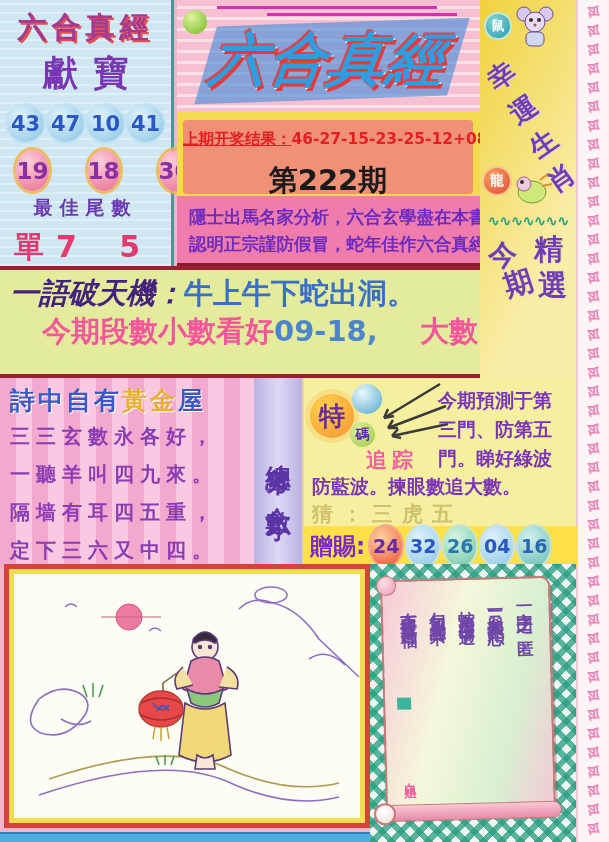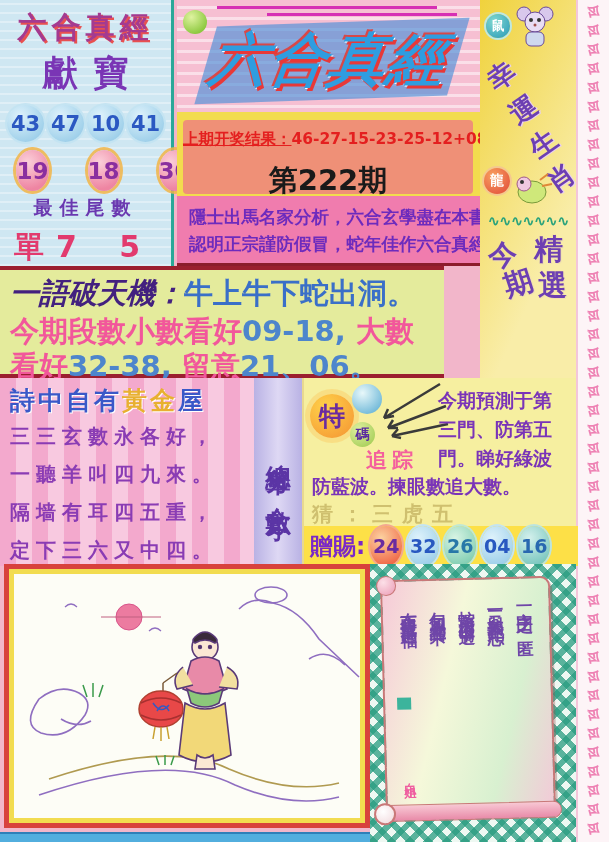--- a/index.html
+++ b/index.html
@@ -41,26 +41,26 @@
   .salmon-box{position:absolute;left:6px;top:120px;width:290px;height:74px;background:#ef9077;border-radius:4px;text-align:center;}
   .result-line{margin-top:9px;font-size:15.5px;font-weight:bold;color:#e41f1f;white-space:nowrap;}
   .result-line .rl-label{text-decoration:underline;}
   .issue-line{margin-top:11px;font-size:29px;font-weight:bold;color:#1a1a1a;}
 
   
   .notice-band{position:absolute;left:177px;top:196px;width:303px;height:70px;background:#f07cae;border-bottom:3px solid #8c1c2c;padding:8px 10px 0 12px;}
   .notice-band div{font-size:17.5px;font-weight:bold;color:#6d2bbd;line-height:27px;white-space:nowrap;}
 
   
-  .tip-band{position:absolute;left:0;top:266px;width:444px;height:112px;background:#e4eb9c;border-top:4px solid #9b1f2f;border-bottom:4px solid #9b1f2f;padding:4px 6px 0 10px;}
+  .tip-band{position:absolute;left:0;top:266px;width:480px;height:112px;background:#e4eb9c;border-top:4px solid #9b1f2f;border-bottom:4px solid #9b1f2f;padding:4px 6px 0 10px;}
   .tb-l1{font-size:29px;font-weight:bold;white-space:nowrap;}
   .tb-lead{font-style:italic;color:#43217f;}
   .tb-txt{color:#3a6fc8;}
   .tb-l2{font-size:29px;font-weight:bold;line-height:35px;white-space:nowrap;}
-  .tb-pink{color:#f2579b;} .tb-num{color:#4d85cc;}
+  .tb-pink{color:#f2579b;margin-left:32px;} .tb-num{color:#4d85cc;}
 
   
   .zodiac{position:absolute;left:480px;top:0;width:96px;height:378px;background:linear-gradient(115deg,#f0d23c,#f9eda8 70%);}
   .badge{display:inline-flex;align-items:center;justify-content:center;border-radius:50%;font-weight:bold;color:#fff;}
   .rat-badge{position:absolute;left:6px;top:14px;width:24px;height:24px;background:radial-gradient(circle at 35% 30%,#7fd8d0,#2898b8);font-size:13px;box-shadow:0 0 0 2px #bfe8e0;}
   .mouse-icon{position:absolute;left:32px;top:4px;}
   .z-char{position:absolute;font-size:27px;font-weight:bold;color:#6d3fb2;text-shadow:1px 1px 0 #e8d0f0;}
   .zc0{left:8px;top:58px;transform:rotate(-35deg);}
   .zc1{left:30px;top:92px;transform:rotate(-35deg);}
   .zc2{left:50px;top:126px;transform:rotate(-35deg);}
@@ -220,23 +220,20 @@
     <div>隱士出馬名家分析，六合玄學盡在本書，</div>
     <div>認明正宗謹防假冒，蛇年佳作六合真經。</div>
   </div>
 
   <div class="tip-band">
     <div class="tb-l1">
       <span class="tb-lead">一語破天機：</span><span class="tb-txt">牛上牛下蛇出洞。</span>
     </div>
     <div class="tb-l2">
       <span class="tb-pink">今期段數小數看好</span><span class="tb-num">09-18,</span> <span class="tb-pink">大數</span>
-    </div>
-    <div class="tb-l2">
-      <span class="tb-pink">看好</span><span class="tb-num">32-38,</span> <span class="tb-pink">留意</span><span class="tb-num">21、06。</span>
     </div>
   </div>
 
   <div class="zodiac">
     <span class="badge rat-badge">鼠</span>
     <svg class="mouse-icon" width="46" height="48" viewBox="0 0 46 48">
       <circle cx="12" cy="10" r="7" fill="#d8c8ec" stroke="#6a4a9a"></circle>
       <circle cx="34" cy="10" r="7" fill="#d8c8ec" stroke="#6a4a9a"></circle>
       <circle cx="23" cy="18" r="10" fill="#e8dcf4" stroke="#6a4a9a"></circle>
       <circle cx="19" cy="16" r="2" fill="#333"></circle>

